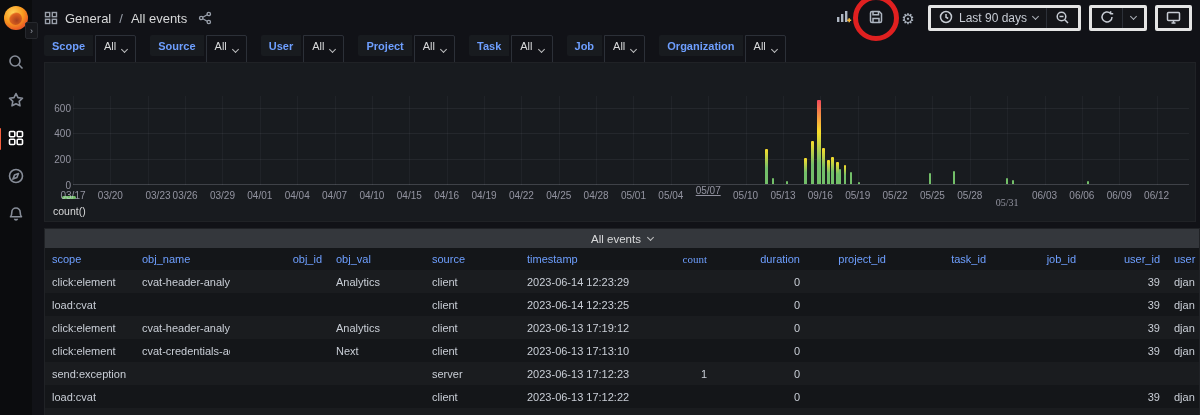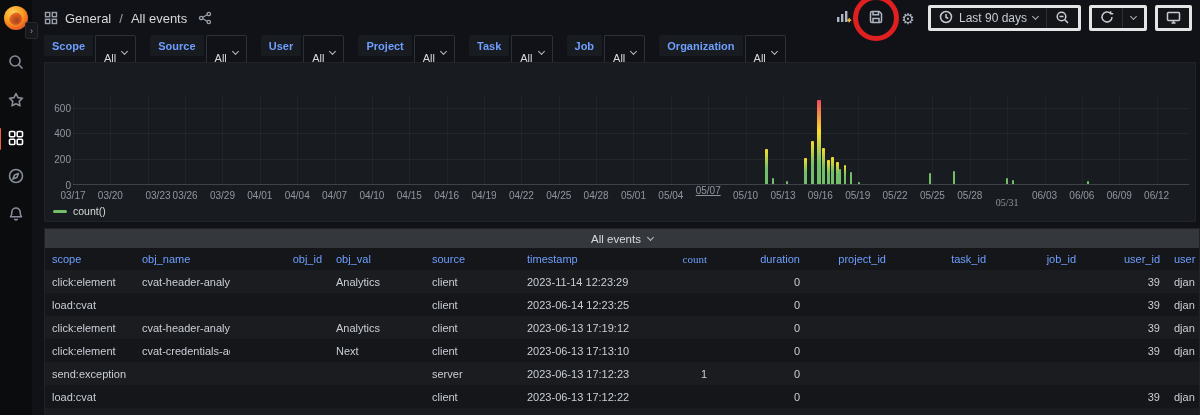--- a/index.html
+++ b/index.html
@@ -52,38 +52,38 @@
   .chev { display:inline-block; width:5px; height:5px; border-right:1.5px solid currentColor;
     border-bottom:1.5px solid currentColor; transform:rotate(45deg); margin-top:-3px; opacity:.85; }
   .annot-circle { position:absolute; left:-11px; top:-11px; width:46px; height:46px;
     border:5px solid #e02020; border-radius:50%; z-index:50; pointer-events:none; }
   
   .filters { position:absolute; left:44px; top:35px; right:4px; height:22px; display:flex; gap:14px; }
   .chip { display:flex; align-items:stretch; height:21px; }
   .chip-label { background:#181b1f; color:#6e9fff; font-weight:700; font-size:11px;
     display:flex; align-items:center; padding:0 8px; border-radius:2px 0 0 2px; cursor:pointer; }
   .chip-value { background:#111217; border:1px solid #2c3038; color:#d8d9da; font-size:11px;
-    display:flex; align-items:flex-start; gap:6px; padding:16px 8px; border-radius:0 2px 2px 0;
+    display:flex; align-items:flex-end; gap:6px; padding:16px 8px; border-radius:0 2px 2px 0;
     margin-left:2px; cursor:pointer; }
   
   .panel { position:absolute; background:#181b1f; border:1px solid #202226; }
   .chart-panel { left:44px; top:62px; width:1152px; height:160px; }
   .panel-title { position:absolute; top:5px; left:0; width:100%; text-align:center;
     font-weight:700; font-size:11px; color:#d8d9da; }
   .plot { position:absolute; left:28px; top:33px; right:6px; bottom:36px; }
   .gl-h { position:absolute; left:0; right:0; height:1px; background:rgba(204,204,220,.07); }
   .gl-h.zero { background:rgba(204,204,220,.22); }
   .gl-v { position:absolute; top:0; bottom:0; width:1px; background:rgba(204,204,220,.05); }
   .bar { position:absolute; bottom:1px; border-radius:1px 1px 0 0; }
   .ylab { position:absolute; width:24px; text-align:right; font-size:10px;
     color:rgba(204,204,220,.68); }
   .xlab { position:absolute; transform:translateX(-50%); font-size:10px; white-space:nowrap;
     color:rgba(204,204,220,.68); }
   .legend { position:absolute; left:8px; bottom:4px; display:flex; align-items:center; gap:6px;
-    font-size:10.5px; color:#d8d9da; cursor:pointer; }
+    font-size:10.5px; color:#d8d9da; cursor:pointer;flex-direction:column; }
   .legend-line { width:14px; height:3px; border-radius:2px; }
   
   .table-panel { left:44px; top:228px; width:1156px; height:200px; overflow:hidden; background:#141619; }
   .table-titlebar { height:19px; background:#34373c; display:flex; align-items:center;
     justify-content:center; gap:7px; color:#d8d9da; font-size:11.5px; cursor:pointer; }
   .trow { display:flex; align-items:center; height:23px; }
   .trow.head { height:22px; }
   .trow.stripe { background:rgba(255,255,255,.028); }
   .tcell { padding:0 7px; white-space:nowrap; overflow:hidden; flex:0 0 auto; color:#c9ced6; font-size:11px; }
   .trow.head .tcell { color:#6e9fff; cursor:pointer; }
@@ -401,21 +401,21 @@
         <div class="tcell" style="width: 80px;">user</div>
       </div>
     </div>
   <div id="tbody">
       <div class="trow stripe">
         <div class="tcell" style="width: 90px;">click:element</div>
         <div class="tcell" style="width: 95px;">cvat-header-analyti…</div>
         <div class="tcell r" style="width: 99px;"></div>
         <div class="tcell" style="width: 96px;">Analytics</div>
         <div class="tcell" style="width: 95px;">client</div>
-        <div class="tcell" style="width: 135px;">2023-11-14 12:23:29</div>
+        <div class="tcell" style="width: 135px;">2023-06-14 12:23:29</div>
         <div class="tcell r" style="width: 59px;"></div>
         <div class="tcell r" style="width: 93px;">0</div>
         <div class="tcell r" style="width: 86px;"></div>
         <div class="tcell r" style="width: 100px;"></div>
         <div class="tcell r" style="width: 90px;"></div>
         <div class="tcell r" style="width: 84px;">39</div>
         <div class="tcell" style="width: 80px;">djan</div>
       </div>
       <div class="trow">
         <div class="tcell" style="width: 90px;">load:cvat</div>

